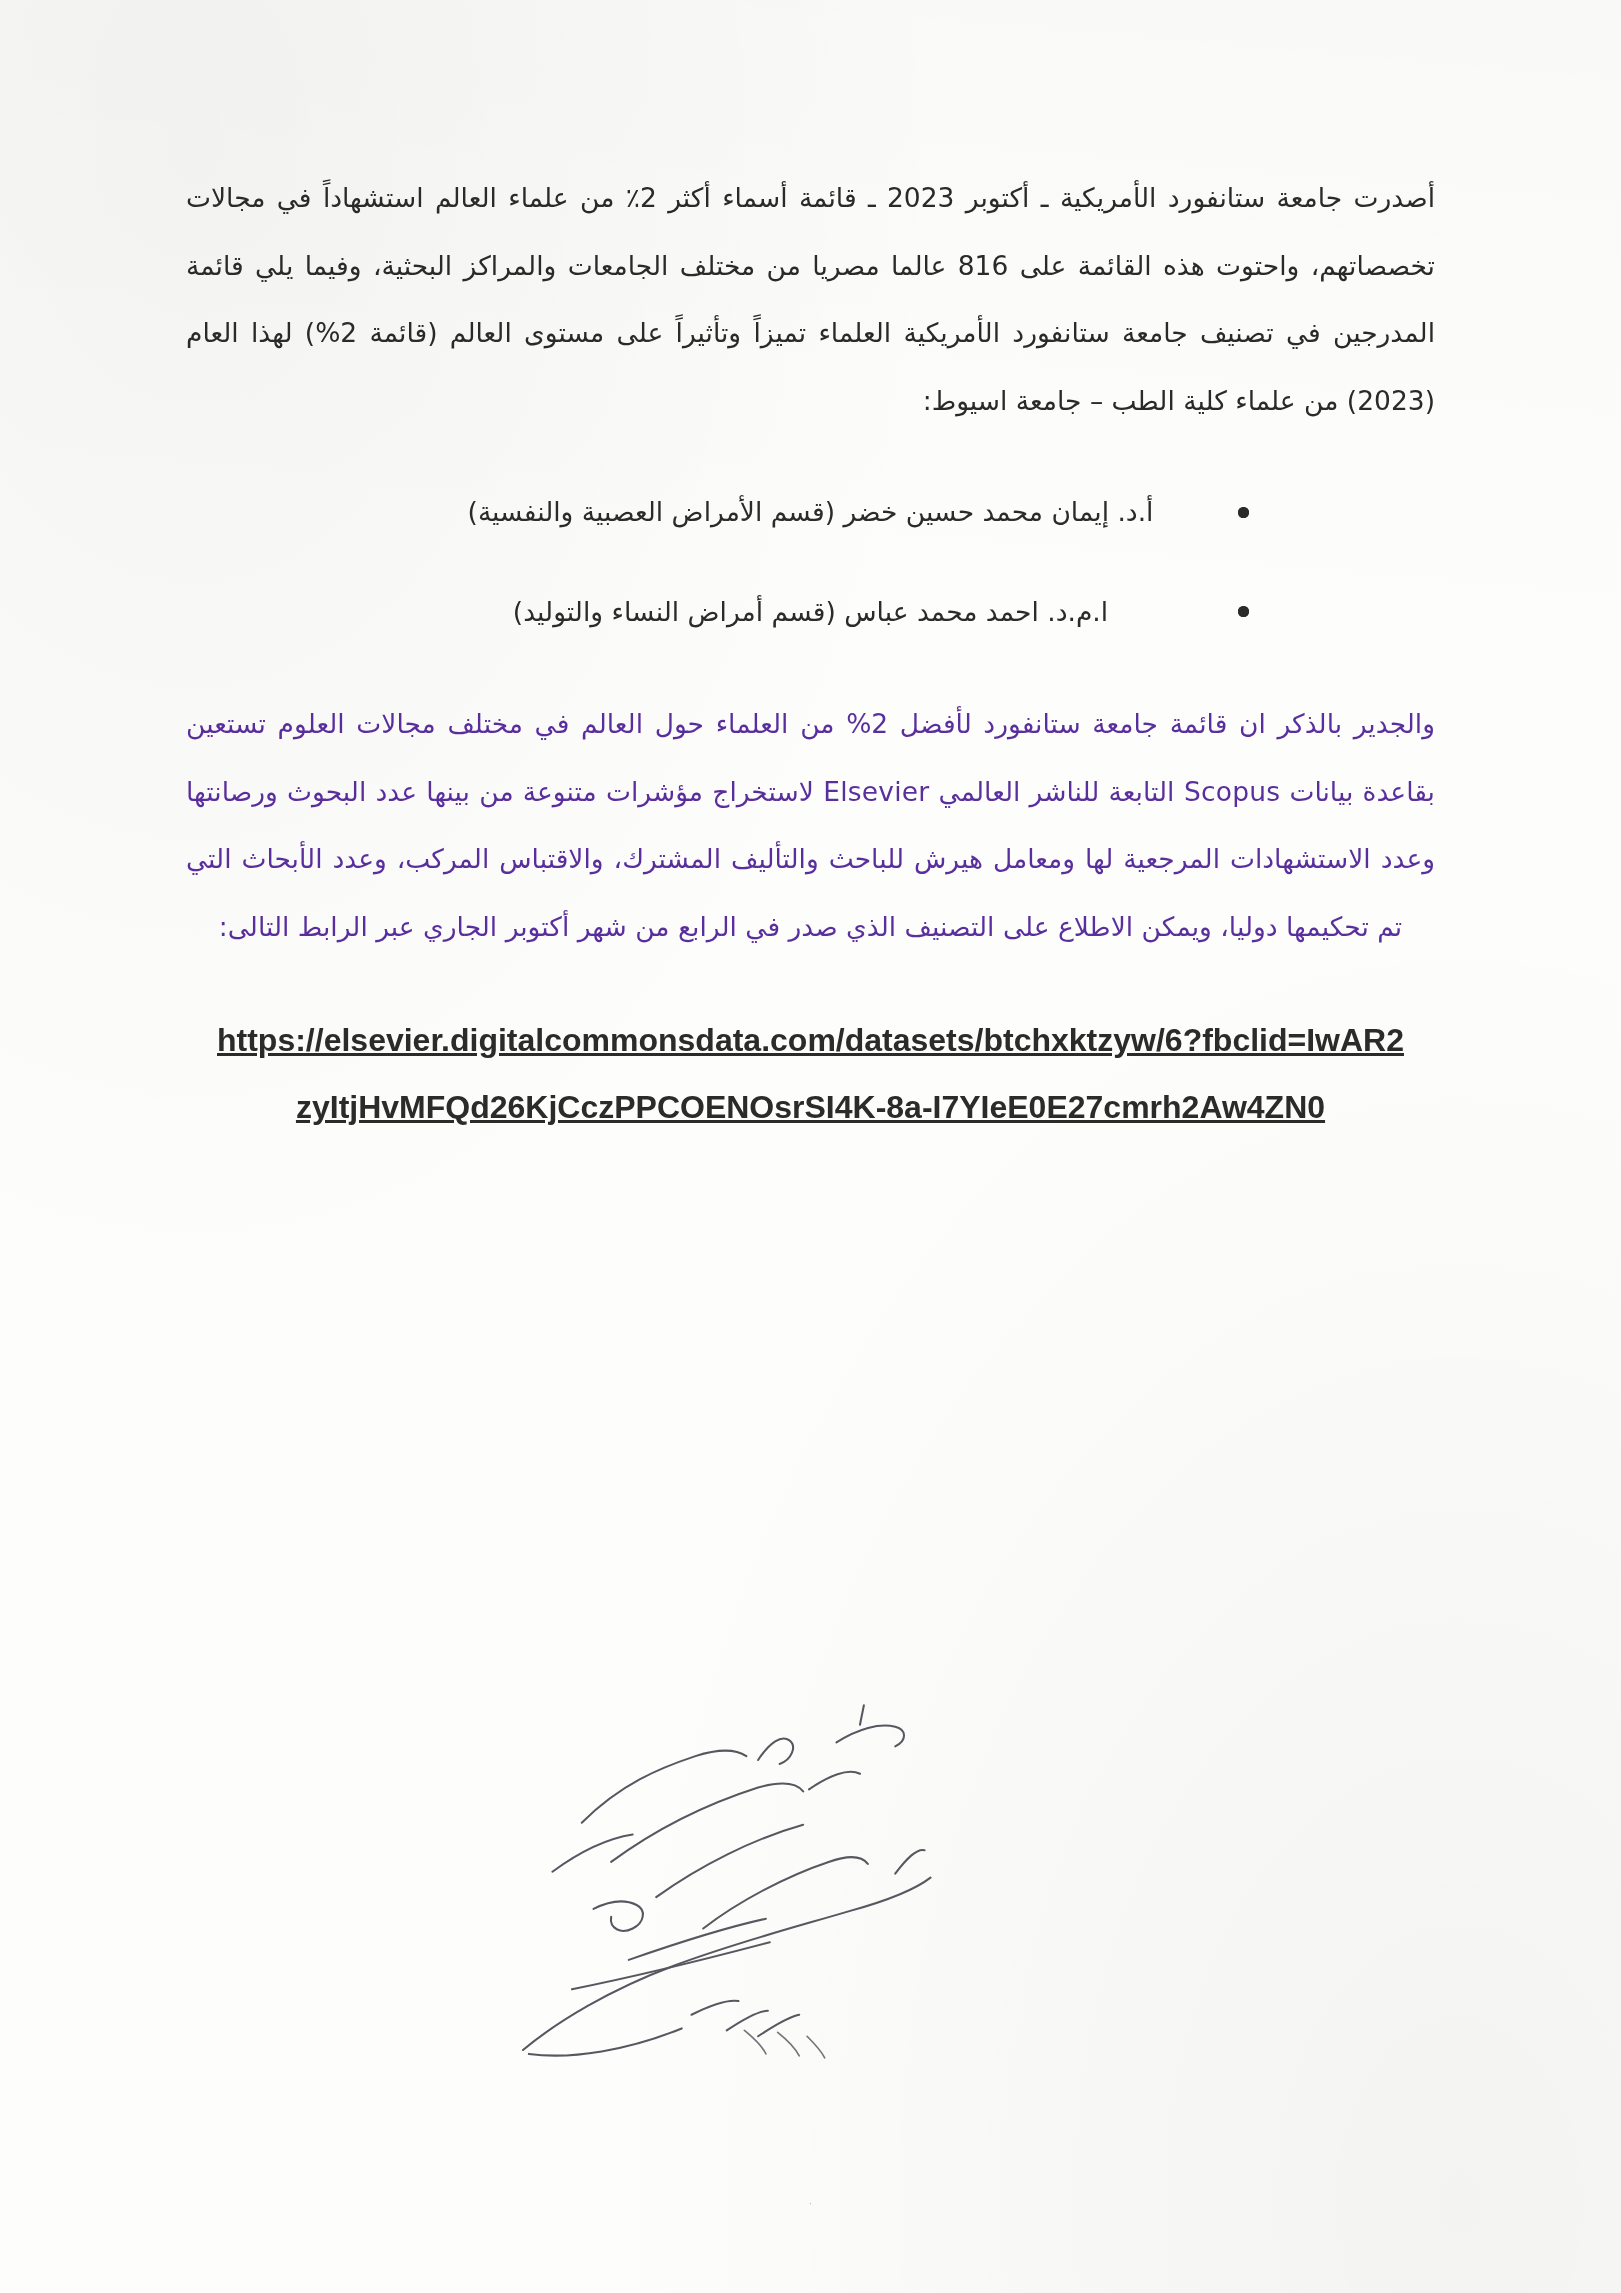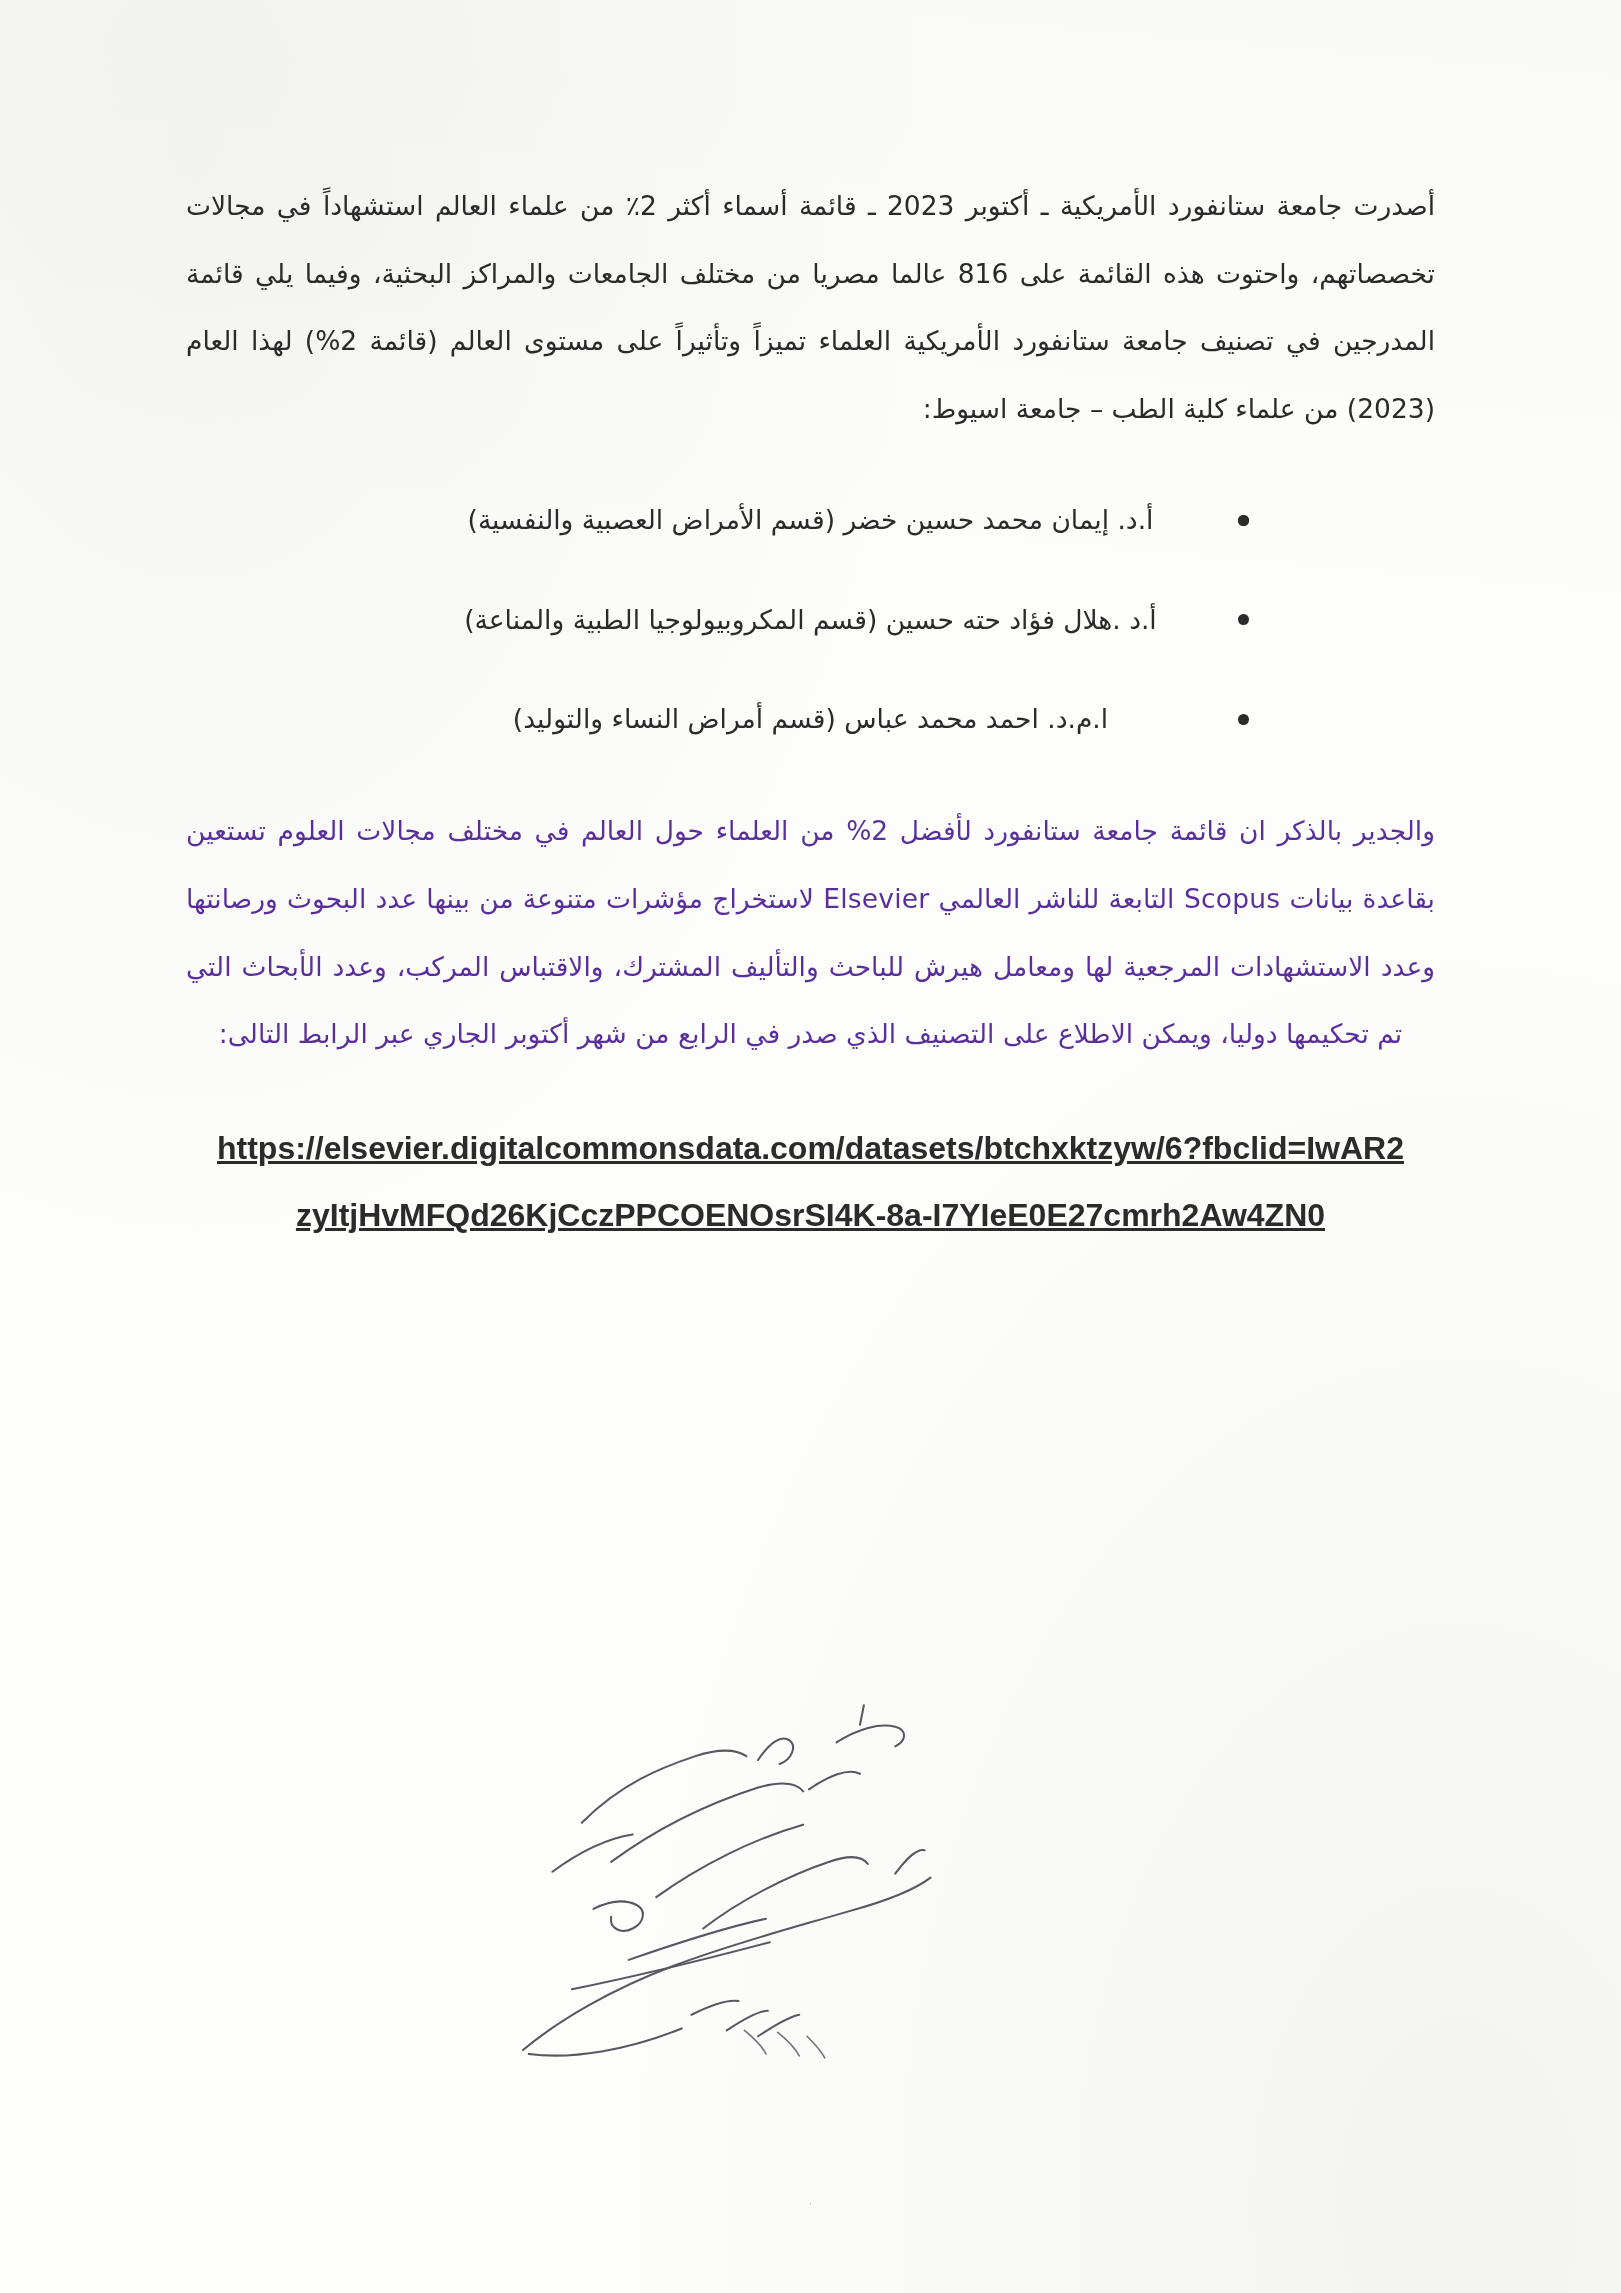--- a/index.html
+++ b/index.html
@@ -24,21 +24,21 @@
     position: absolute;
     inset: 0;
     background:
       radial-gradient(ellipse at 12% 6%, rgba(0,0,0,0.035), rgba(0,0,0,0) 38%),
       radial-gradient(ellipse at 90% 96%, rgba(0,0,0,0.04), rgba(0,0,0,0) 42%),
       linear-gradient(185deg, rgba(0,0,0,0.015), rgba(0,0,0,0) 28%);
     pointer-events: none;
   }
   .content {
     position: absolute;
-    top: 172px;
+    top: 164px;
     right: 186px;
     left: 186px;
   }
   .para {
     font-size: 26.5px;
     line-height: 2.55;
     color: #2a2a2a;
     text-align: justify;
     text-align-last: right;
     letter-spacing: 0.2px;
@@ -123,21 +123,20 @@
     <ul class="bullets">
       <li>
         <span class="dot"></span>
       </li>
       <li>
         <span class="dot"></span>
         <span>أ.د. إيمان محمد حسين خضر (قسم الأمراض العصبية والنفسية)</span>
       </li>
       <li>
         <span class="dot"></span>
-        <span>أ.د .هلال فؤاد حته حسين (قسم المكروبيولوجيا الطبية والمناعة)</span>
       </li>
       <li>
         <span class="dot"></span>
         <span>ا.م.د. احمد محمد عباس (قسم أمراض النساء والتوليد)</span>
       </li>
     </ul>
 
     <p class="para faded para-last-center">والجدير بالذكر ان قائمة جامعة ستانفورد لأفضل 2% من العلماء حول العالم في مختلف مجالات العلوم تستعين بقاعدة بيانات Scopus التابعة للناشر العالمي Elsevier لاستخراج مؤشرات متنوعة من بينها عدد البحوث ورصانتها وعدد الاستشهادات المرجعية لها ومعامل هيرش للباحث والتأليف المشترك، والاقتباس المركب، وعدد الأبحاث التي تم تحكيمها دوليا، ويمكن الاطلاع على التصنيف الذي صدر في الرابع من شهر أكتوبر الجاري عبر الرابط التالى:</p>
 
     <div class="link-block">

